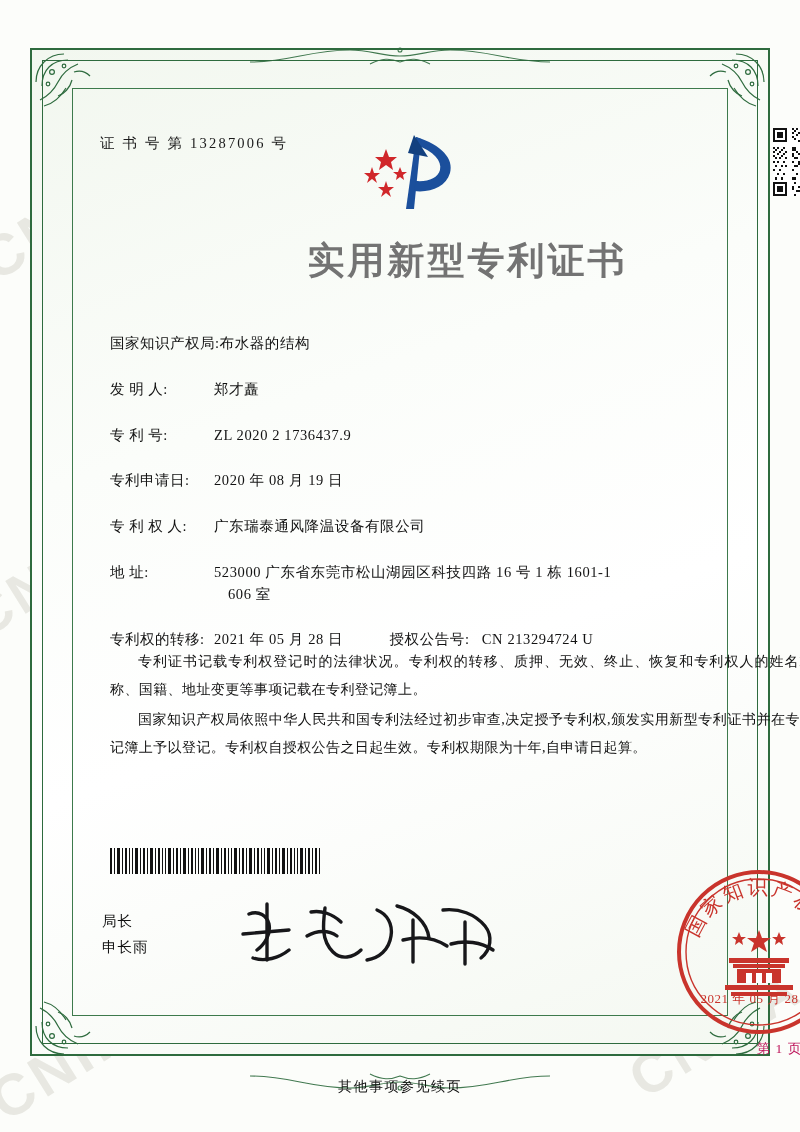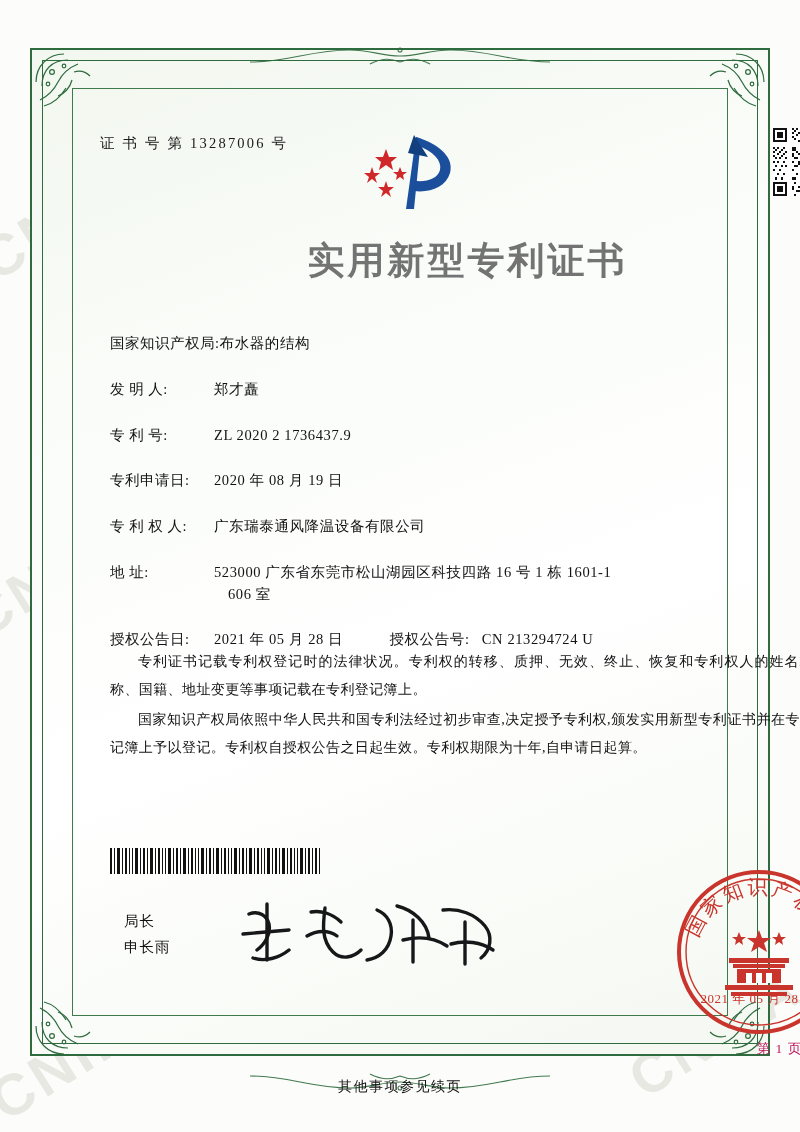--- a/index.html
+++ b/index.html
@@ -189,21 +189,21 @@
     position: absolute;
     left: 38px;
     top: 760px;
     width: 230px;
     height: 26px;
   }
   .barcode svg { width: 100%; height: 100%; display: block; }
 
   .signature-block {
     position: absolute;
-    left: 52px;
+    left: 30px;
     top: 820px;
     font-size: 14.5px;
     color: #111;
     line-height: 1.8;
     letter-spacing: 1px;
   }
 
   .handwriting {
     position: absolute;
     left: 165px;
@@ -559,21 +559,21 @@
 
       <div class="field">
         <span class="lbl">地          址:</span>
         <span class="val">
           <span>523000  广东省东莞市松山湖园区科技四路 16 号 1 栋 1601-1</span>
           <span class="sub">606 室</span>
         </span>
       </div>
 
       <div class="field">
-        <span class="lbl">授权公告日:</span>
+        <span class="lbl">专利权的转移:</span>
         <span class="val">
           <span>2021 年 05 月 28 日</span>
           <span class="field-inline-extra">授权公告号:</span>
           <span style="margin-left:8px;">CN 213294724 U</span>
         </span>
       </div>
 
     </div>
 
     <div class="paragraphs">

